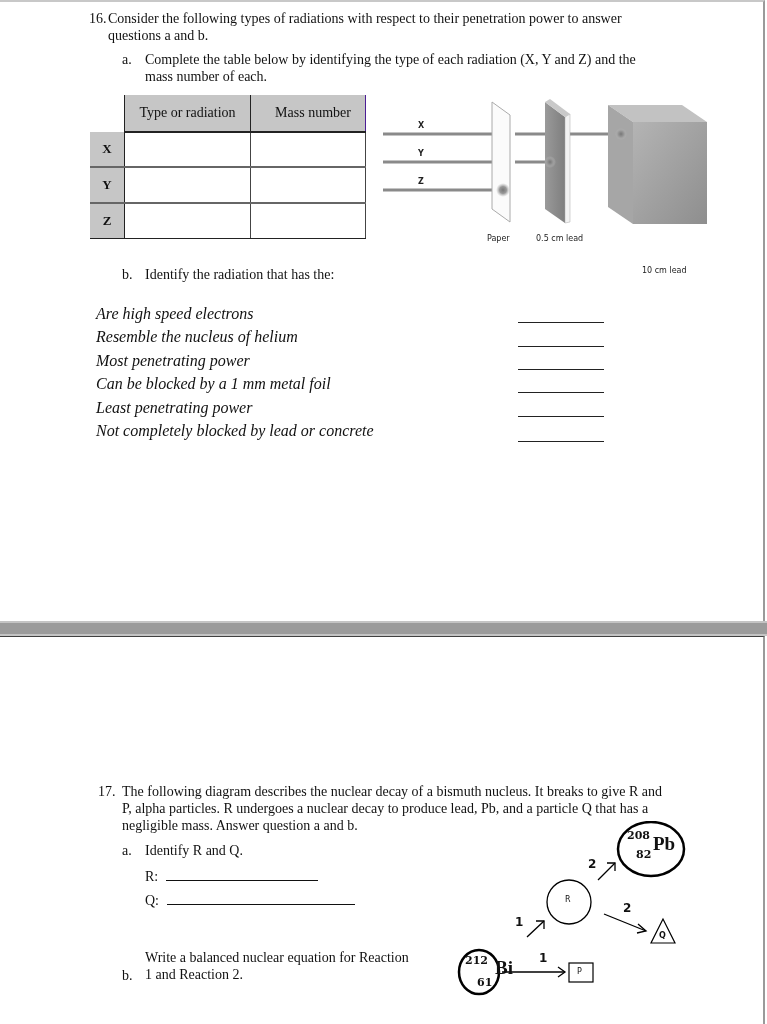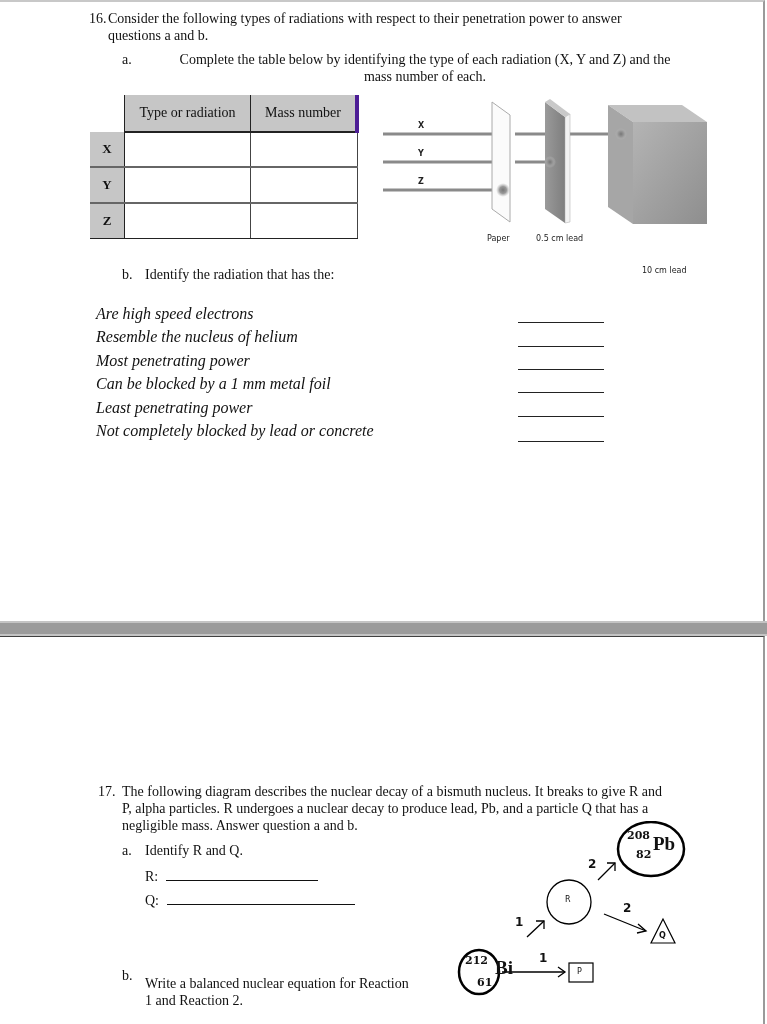--- a/index.html
+++ b/index.html
@@ -49,31 +49,31 @@
 
 <div class="page" id="page1">
 
   <div class="abs txt" style="left:89px; top:8px;">16.</div>
   <div class="abs txt" style="left:108px; top:8px; width:600px;">
     <div>Consider the following types of radiations with respect to their penetration power to answer</div>
     <div>questions a and b.</div>
   </div>
 
   <div class="abs txt" style="left:122px; top:49px;">a.</div>
-  <div class="abs txt" style="left:145px; top:49px; width:560px;text-align:center;">
+  <div class="abs txt" style="left:145px; top:49px; width:560px;">
     <div>Complete the table below by identifying the type of each radiation (X, Y and Z) and the</div>
     <div>mass number of each.</div>
   </div>
 
   <table class="rad-table">
     <tbody>
         <tr>
       <th class="empty"></th>
       <th style="width:125px;">Type or radiation</th>
-      <th style="width:104px; border-right:4px solid #4c1d95;">Mass number</th>
+      <th style="width:104px; border-right:1px solid #4c1d95;padding-left:10px;">Mass number</th>
     </tr>
     <tr>
       <td class="rowlab">X</td>
       <td class="cell"></td>
       <td class="cell"></td>
     </tr>
     <tr>
       <td class="rowlab">Y</td>
       <td class="cell"></td>
       <td class="cell"></td>
@@ -168,21 +168,21 @@
   <div class="abs txt" style="left:145px; top:231px;">
     <span>R:</span>
     <span class="blank" style="width:152px; margin-left:4px;"></span>
   </div>
   <div class="abs txt" style="left:145px; top:255px;">
     <span>Q:</span>
     <span class="blank" style="width:188px; margin-left:4px;"></span>
   </div>
 
   <div class="abs txt" style="left:122px; top:330px;">b.</div>
-  <div class="abs txt" style="left:145px; top:338px;">
+  <div class="abs txt" style="left:145px; top:312px;">
     <div>Write a balanced nuclear equation for Reaction</div>
     <div>1 and Reaction 2.</div>
   </div>
 
   <div class="abs" style="left:455px; top:184px; width:240px; height:180px;">
     <svg width="240" height="180" viewBox="0 0 240 180">
 
       <ellipse cx="24" cy="151" rx="20" ry="22" fill="none" stroke="#000" stroke-width="2.5"></ellipse>
 
       <ellipse cx="196" cy="28" rx="33" ry="27" fill="none" stroke="#000" stroke-width="2.5"></ellipse>

